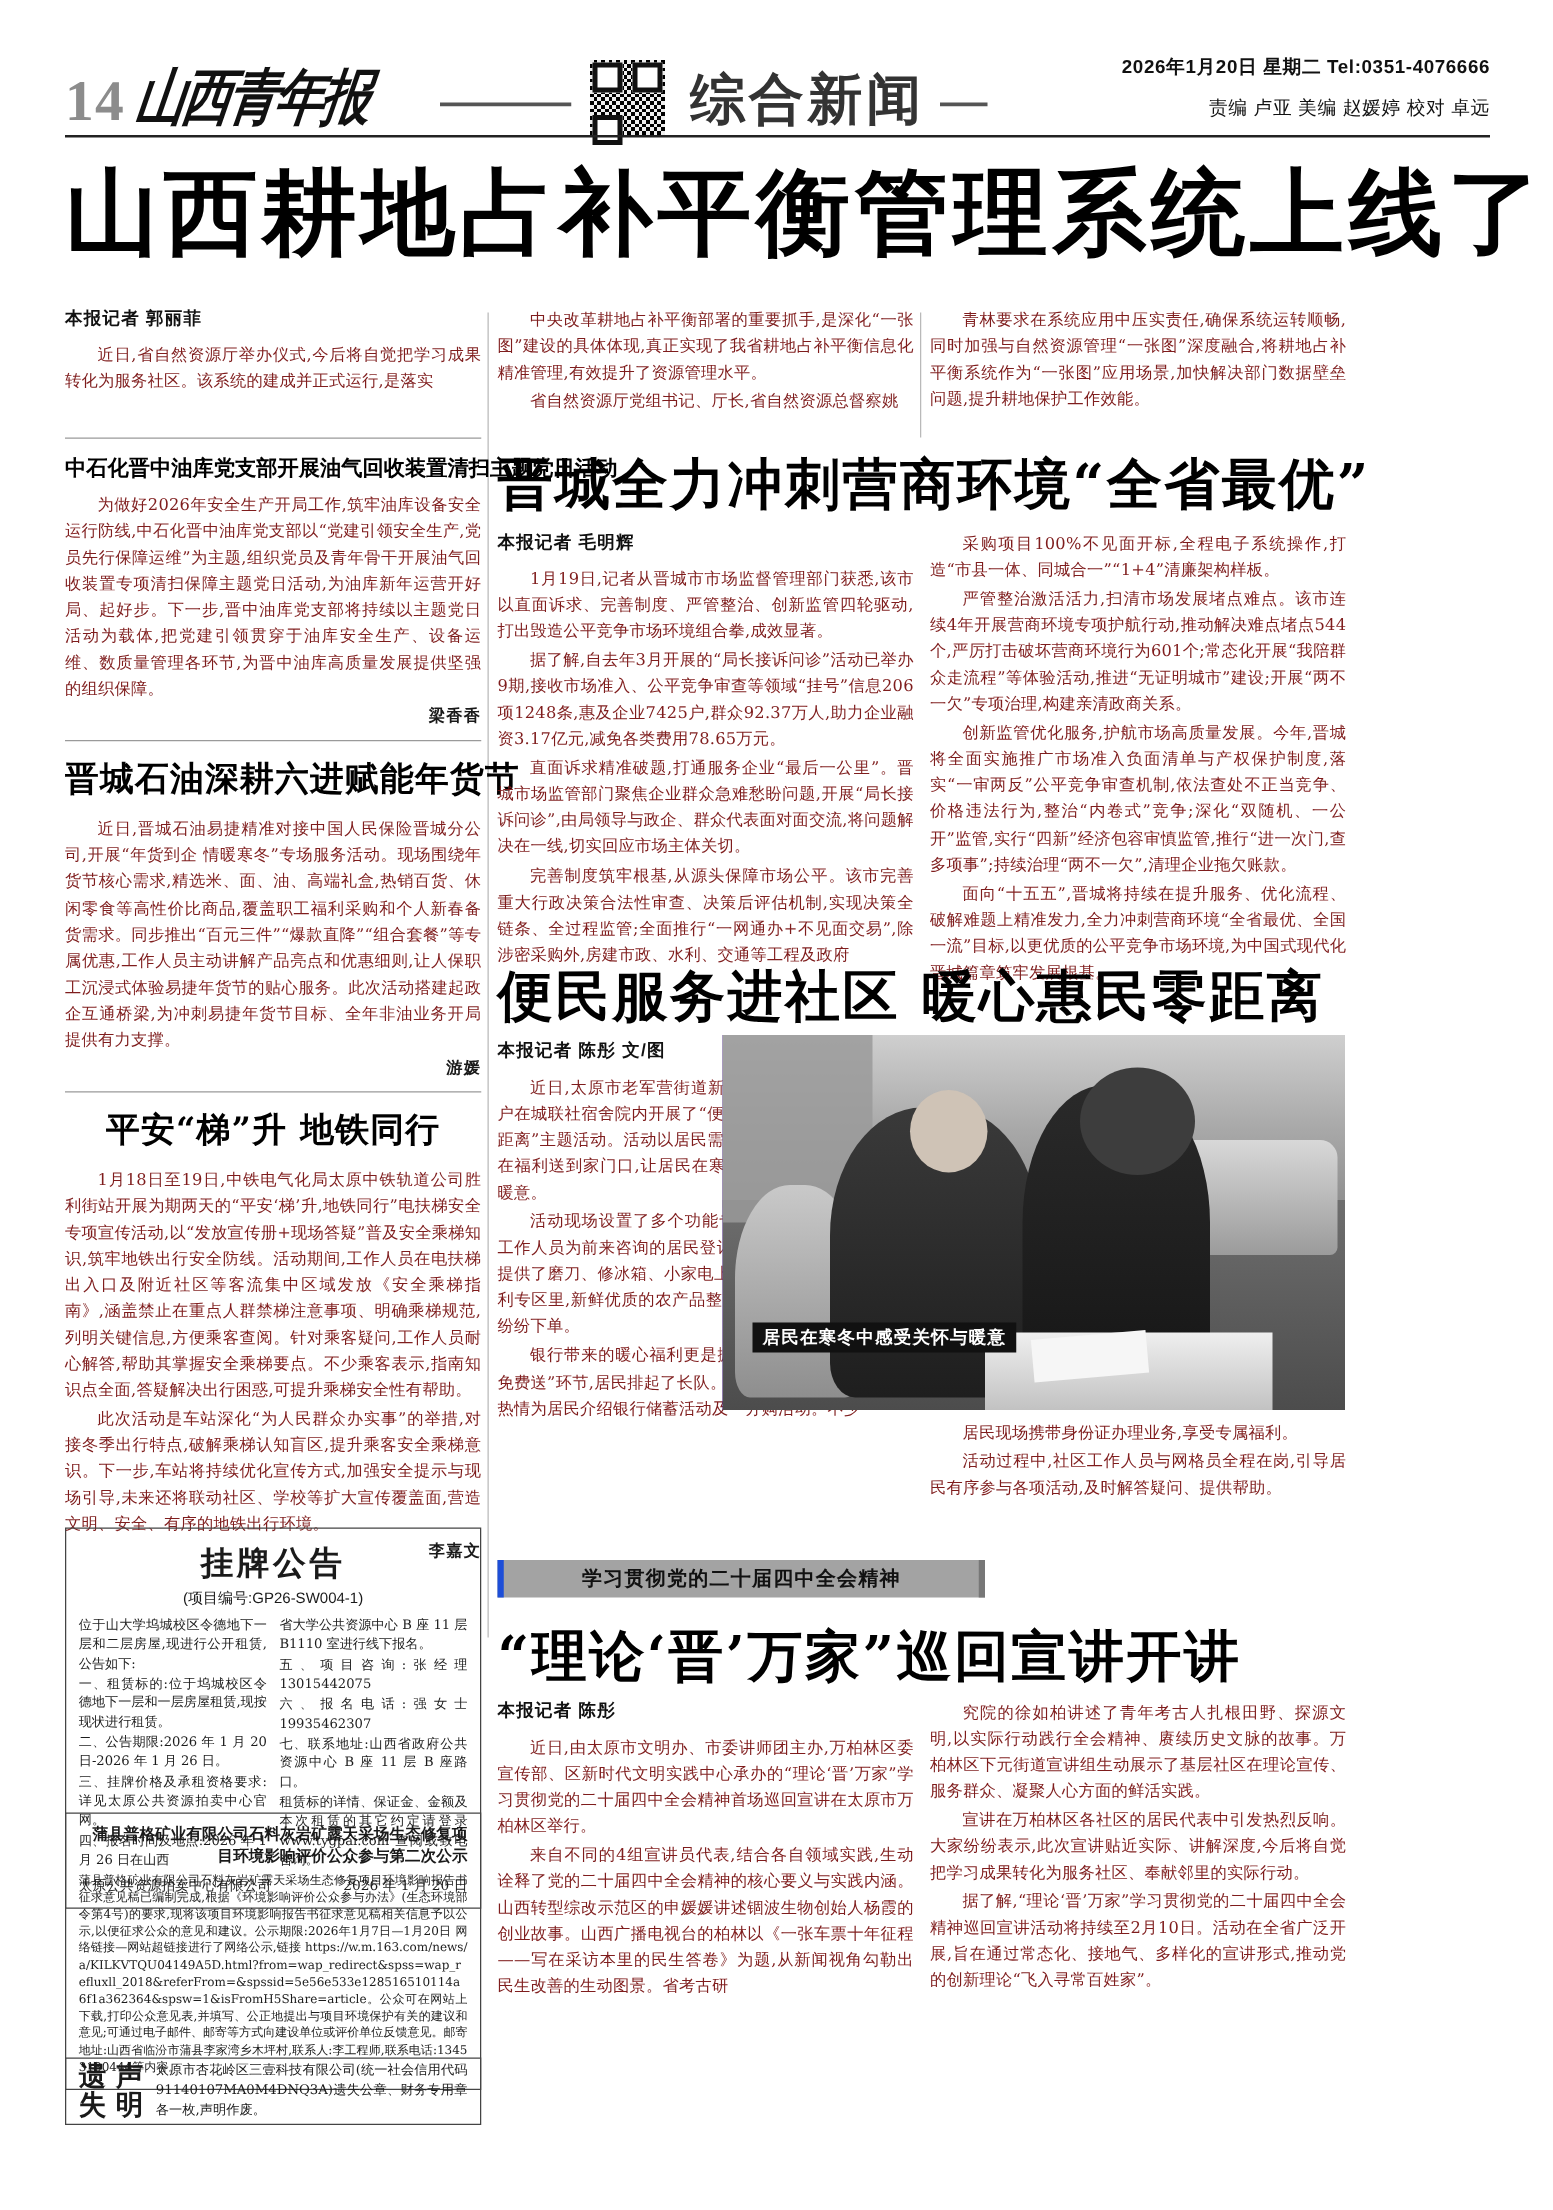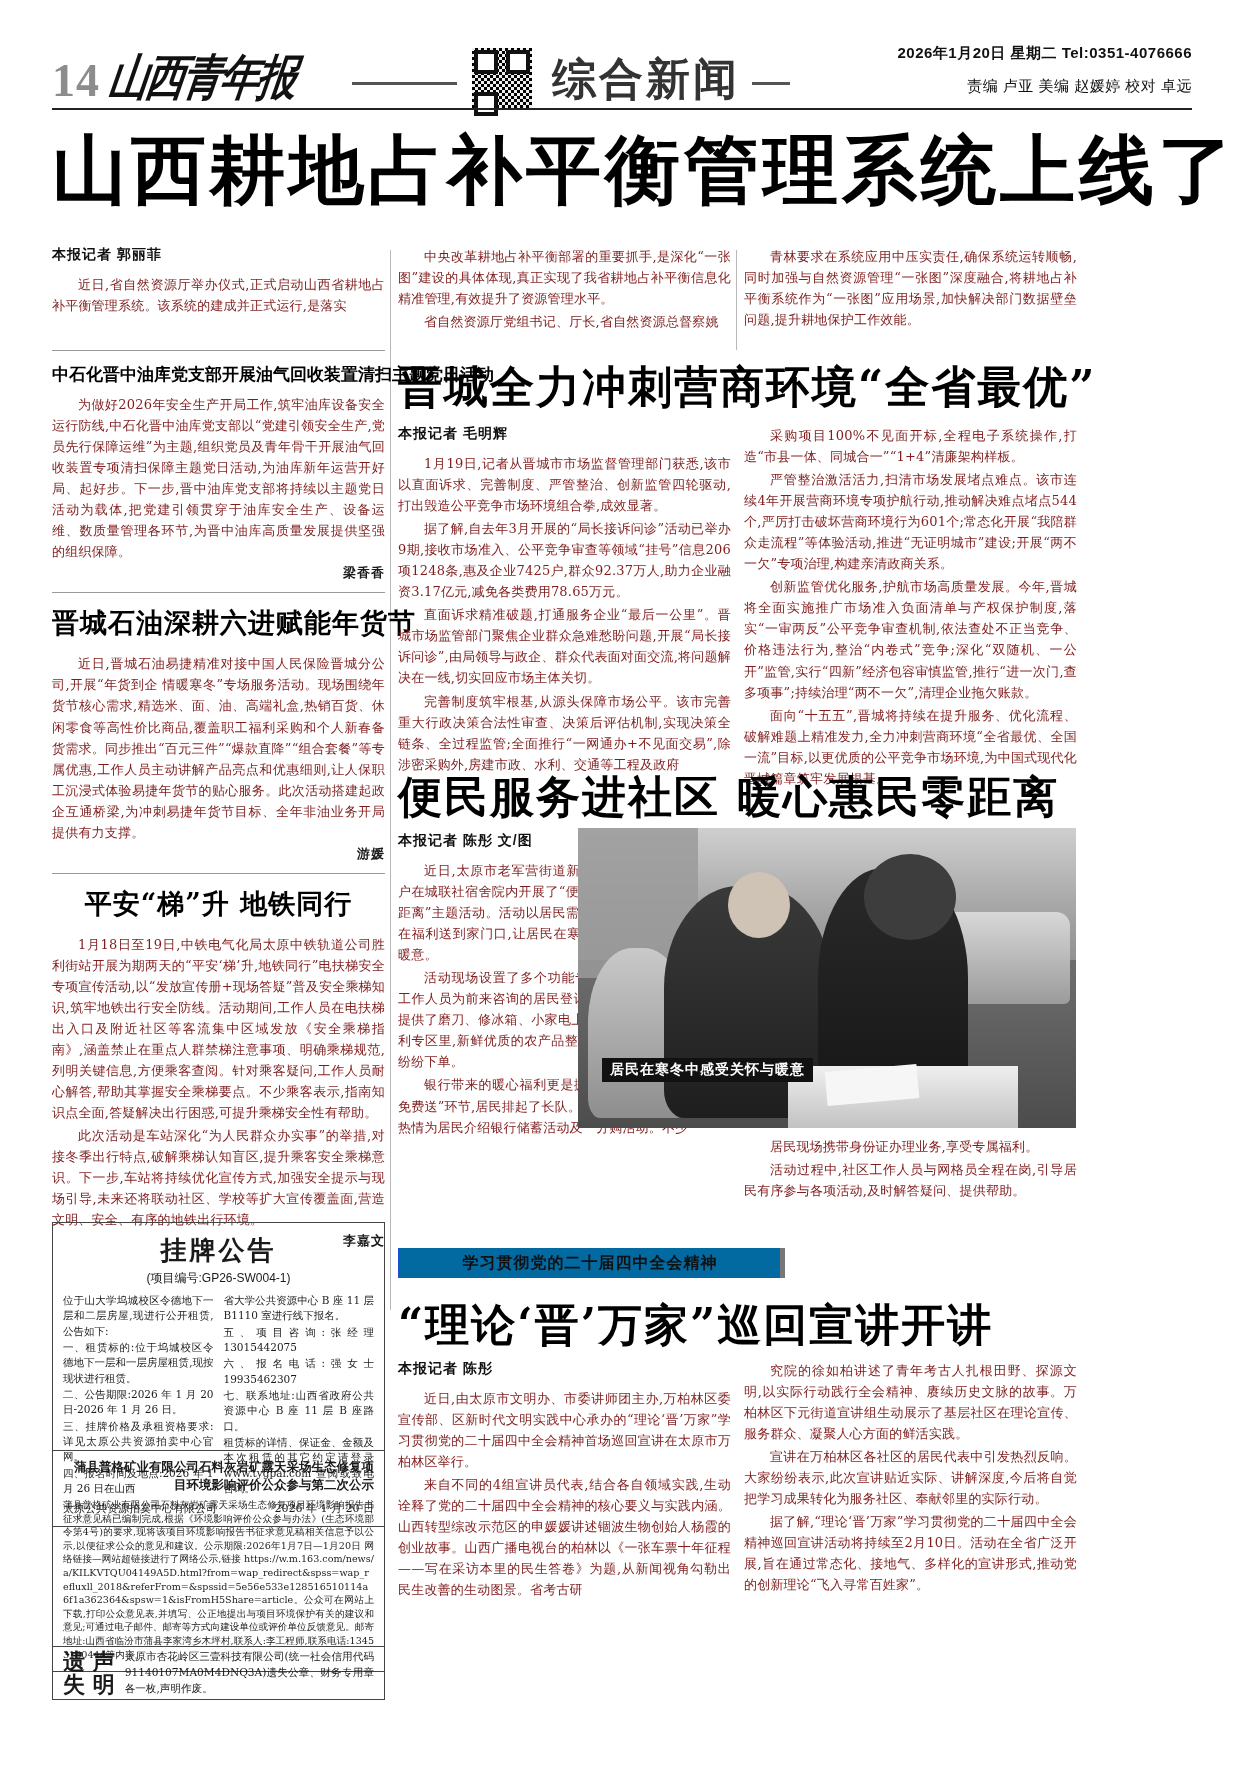--- a/index.html
+++ b/index.html
@@ -288,22 +288,22 @@
     white-space: nowrap;
   }
 
   
   .banner {
     position: absolute;
     left: 398px;
     top: 1248px;
     width: 380px;
     height: 30px;
-    background: #0369a1;
-    border-left: 2px solid #1d4ed8;
+    background: #a3a3a3;
+    border-left: 5px solid #1d4ed8;
     border-right: 5px solid #777;
     display: flex;
     align-items: center;
     justify-content: center;
   }
   .banner span {
     font-family: "DejaVu Serif", serif;
     font-size: 16px;
     font-weight: 700;
     letter-spacing: 1px;
@@ -408,21 +408,21 @@
       <div class="head-date">2026年1月20日 星期二 Tel:0351-4076666</div>
       <div class="head-credits">责编 卢亚  美编 赵媛婷  校对 卓远</div>
     </div>
   </div>
   <div class="masthead-rule"></div>
 
   <div class="main-headline">山西耕地占补平衡管理系统上线了</div>
 
   <div class="col col-left" style="top:246px;">
     <div class="byline">本报记者 郭丽菲</div>
-    <p class="body">近日,省自然资源厅举办仪式,正式启动山西省耕地占补平衡管理系统。该系统的建成并正式运行,是落实</p>
+    <p class="body">近日,省自然资源厅举办仪式,今后将自觉把学习成果转化为服务社区。该系统的建成并正式运行,是落实</p>
   </div>
   <div class="col col-mid" style="top:246px;">
     <p class="body">中央改革耕地占补平衡部署的重要抓手,是深化“一张图”建设的具体体现,真正实现了我省耕地占补平衡信息化精准管理,有效提升了资源管理水平。</p>
     <p class="body">省自然资源厅党组书记、厅长,省自然资源总督察姚</p>
   </div>
   <div class="col col-right" style="top:246px;">
     <p class="body">青林要求在系统应用中压实责任,确保系统运转顺畅,同时加强与自然资源管理“一张图”深度融合,将耕地占补平衡系统作为“一张图”应用场景,加快解决部门数据壁垒问题,提升耕地保护工作效能。</p>
   </div>
 
   <div class="vrule" style="left:390px; top:250px; height:1060px;"></div>

